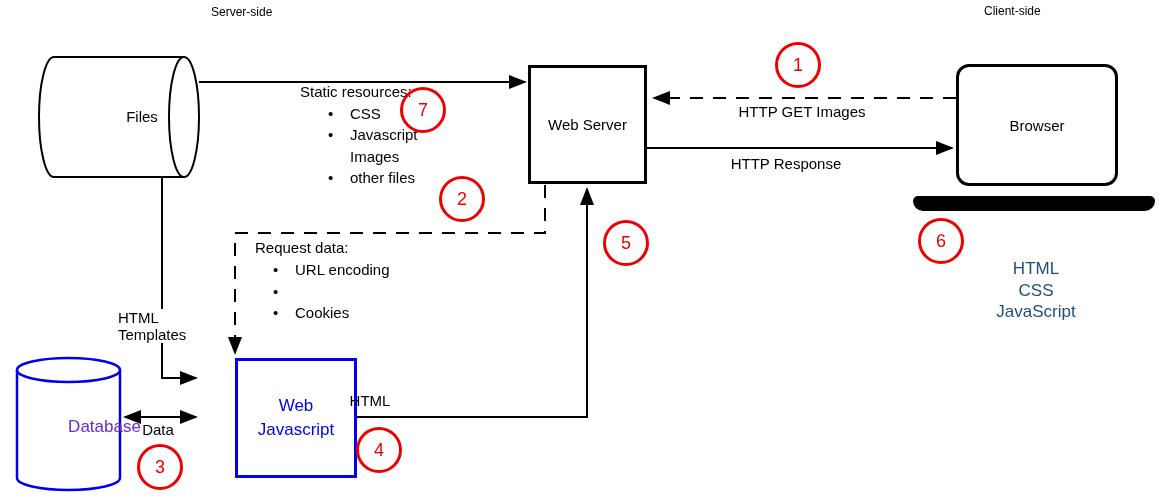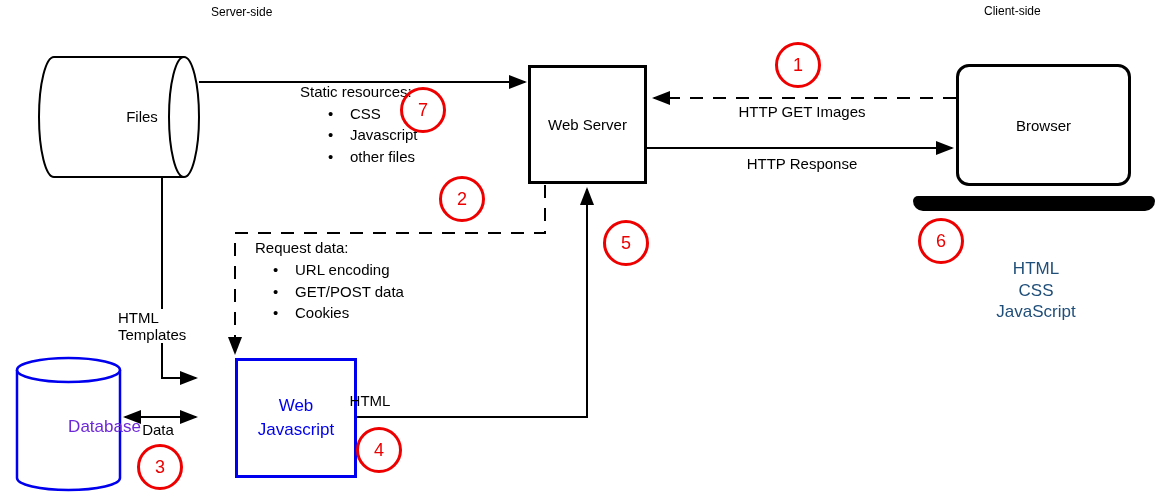--- a/index.html
+++ b/index.html
@@ -92,21 +92,21 @@
   <div class="lbl side-label" style="left:984px; top:4px;">Client-side</div>
 
   <div class="node-label" style="left:40px; top:57px; width:132px; height:120px;">
     <span>Files</span>
   </div>
 
   <div class="box" style="left:528px; top:65px; width:119px; height:119px;">
     <span>Web Server</span>
   </div>
 
-  <div class="box rounded" style="left:956px; top:64px; width:175px; height:122px;">
+  <div class="box rounded" style="left:956px; top:64px; width:162px; height:122px;">
     <span>Browser</span>
   </div>
 
   <div class="laptop-base"></div>
 
   <div class="node-label" style="left:17px; top:375px; width:103px; height:103px; color:#6d28d9; font-size:17px;">
     <span>Database</span>
   </div>
 
   <div class="box blue" style="left:200px; top:358px; width:122px; height:120px;margin-left:35px;">
@@ -118,43 +118,46 @@
     <div class="note-title">Static resources:</div>
     <div class="note-item">
       <span class="bullet">•</span>
       <span>CSS</span>
     </div>
     <div class="note-item">
       <span class="bullet">•</span>
       <span>Javascript</span>
     </div>
     <div class="note-item">
+      <span class="bullet"></span>
+      <span>Images</span>
+    </div>
+    <div class="note-item">
       <span class="bullet">•</span>
       <span>other files</span>
     </div>
   </div>
 
   <div class="note request-note" style="left:255px; top:237px;">
     <div class="note-title">Request data:</div>
     <div class="note-item">
       <span class="bullet">•</span>
       <span>URL encoding</span>
     </div>
     <div class="note-item">
       <span class="bullet">•</span>
-      <span>GET/POST data</span>
     </div>
     <div class="note-item">
       <span class="bullet">•</span>
       <span>Cookies</span>
     </div>
   </div>
 
   <div class="edge-label" style="left:712px; top:103px; width:180px;">HTTP GET Images</div>
-  <div class="edge-label" style="left:712px; top:155px; width:180px;">HTTP Response</div>
+  <div class="edge-label" style="left:696px; top:155px; width:180px;">HTTP Response</div>
   <div class="edge-label bg" style="left:116px; top:309px; text-align:left;">
     <div>HTML</div>
     <div>Templates</div>
   </div>
   <div class="edge-label" style="left:136px; top:421px; width:44px;">Data</div>
   <div class="edge-label" style="left:344px; top:392px; width:52px;">HTML</div>
 
   <div class="artifacts">
     <div>HTML</div>
     <div>CSS</div>

